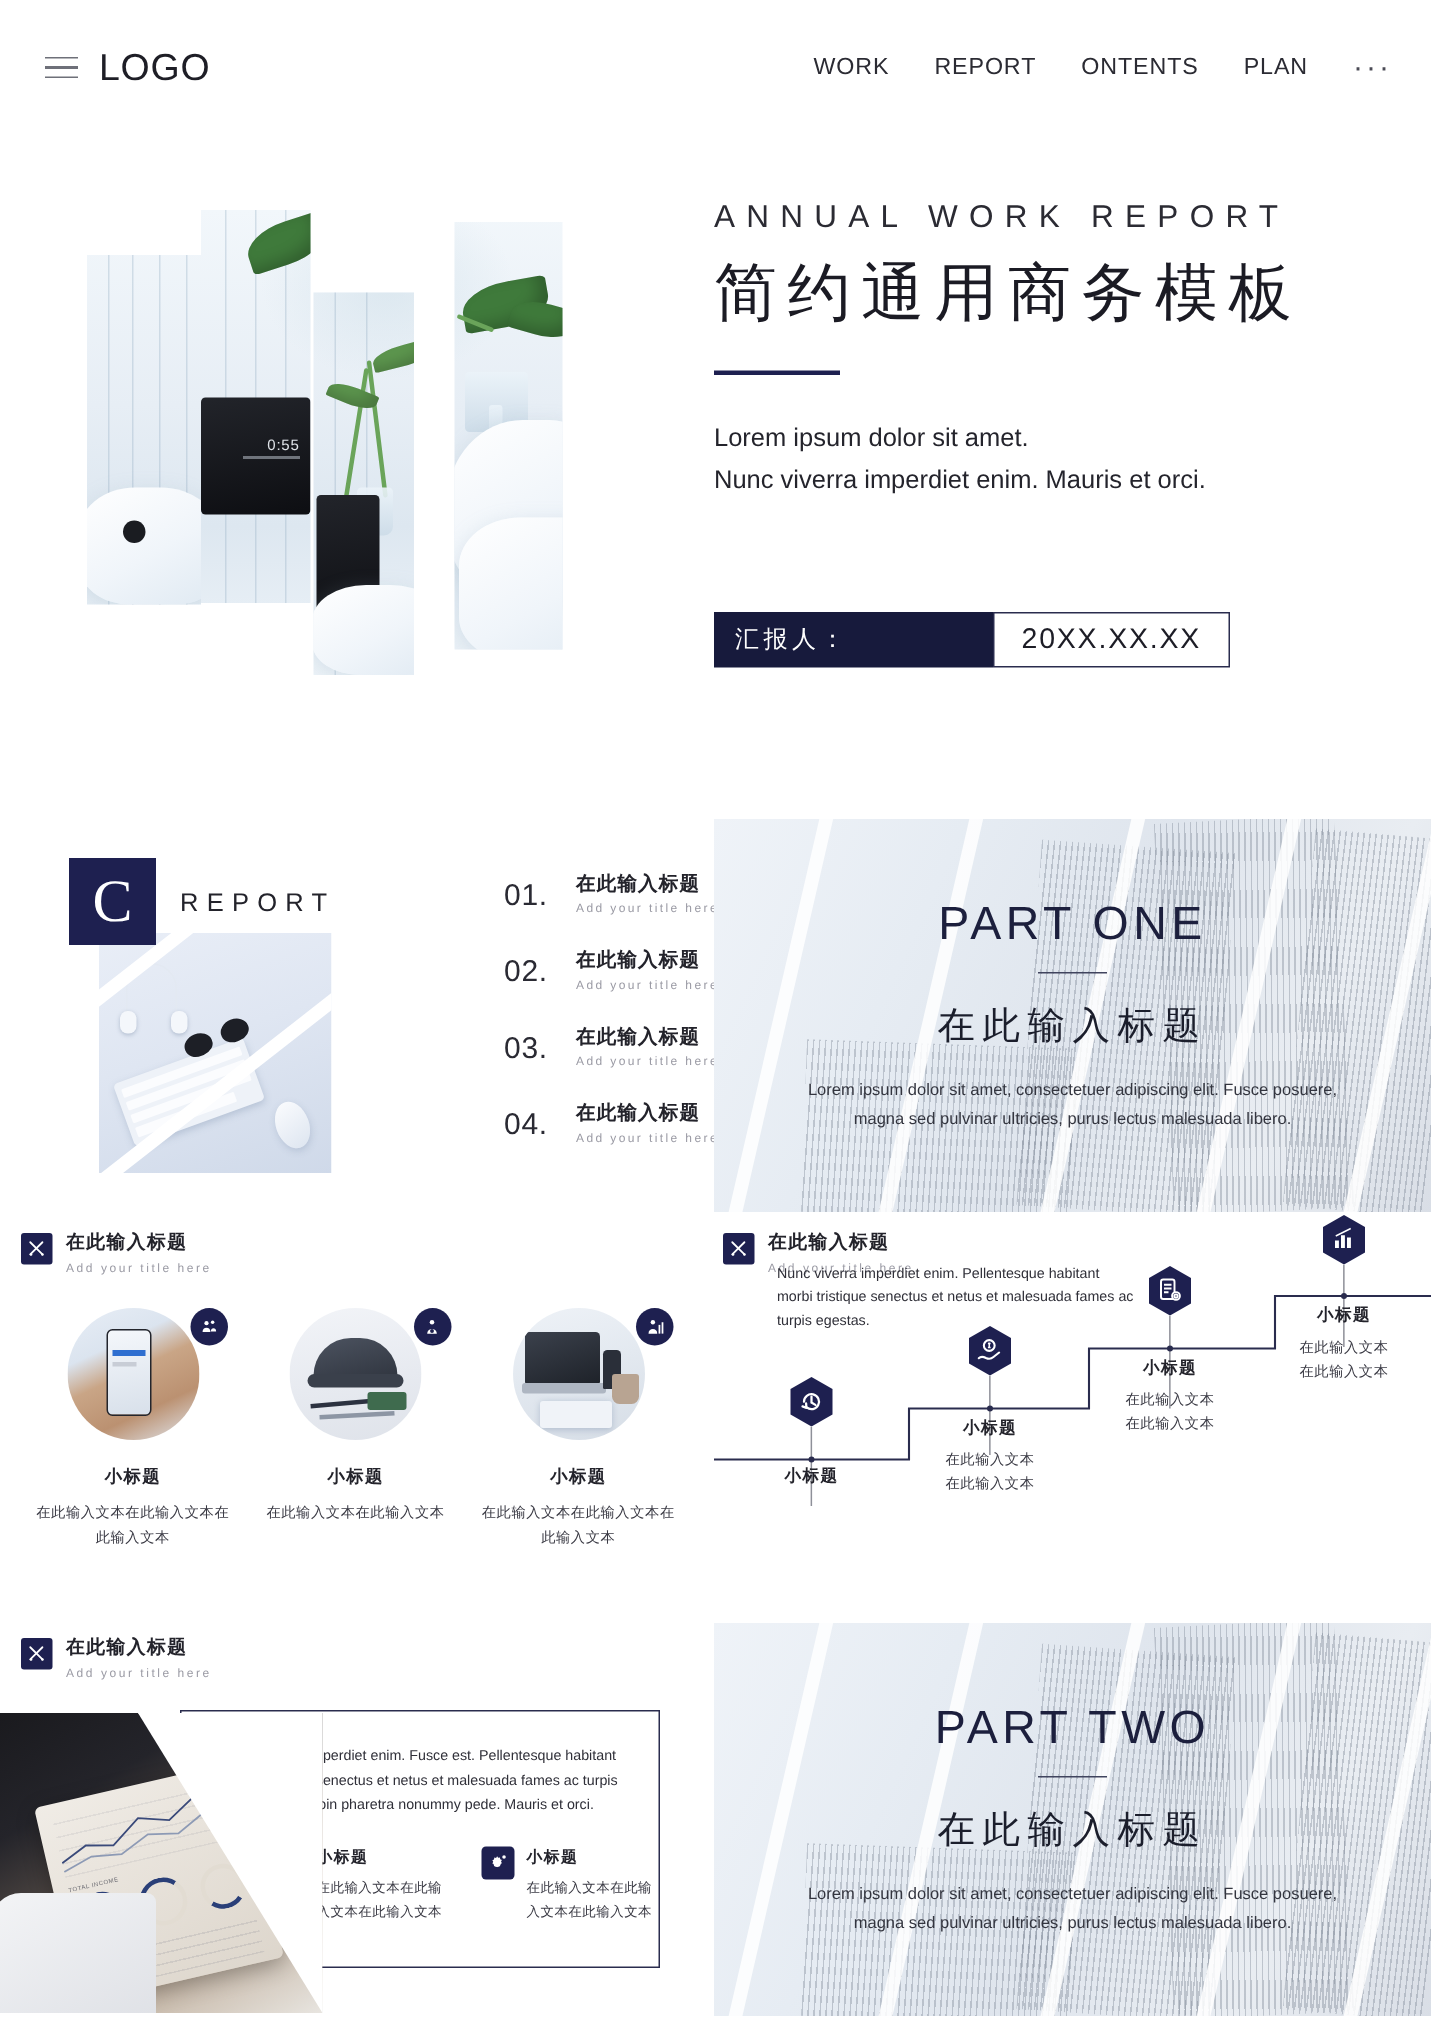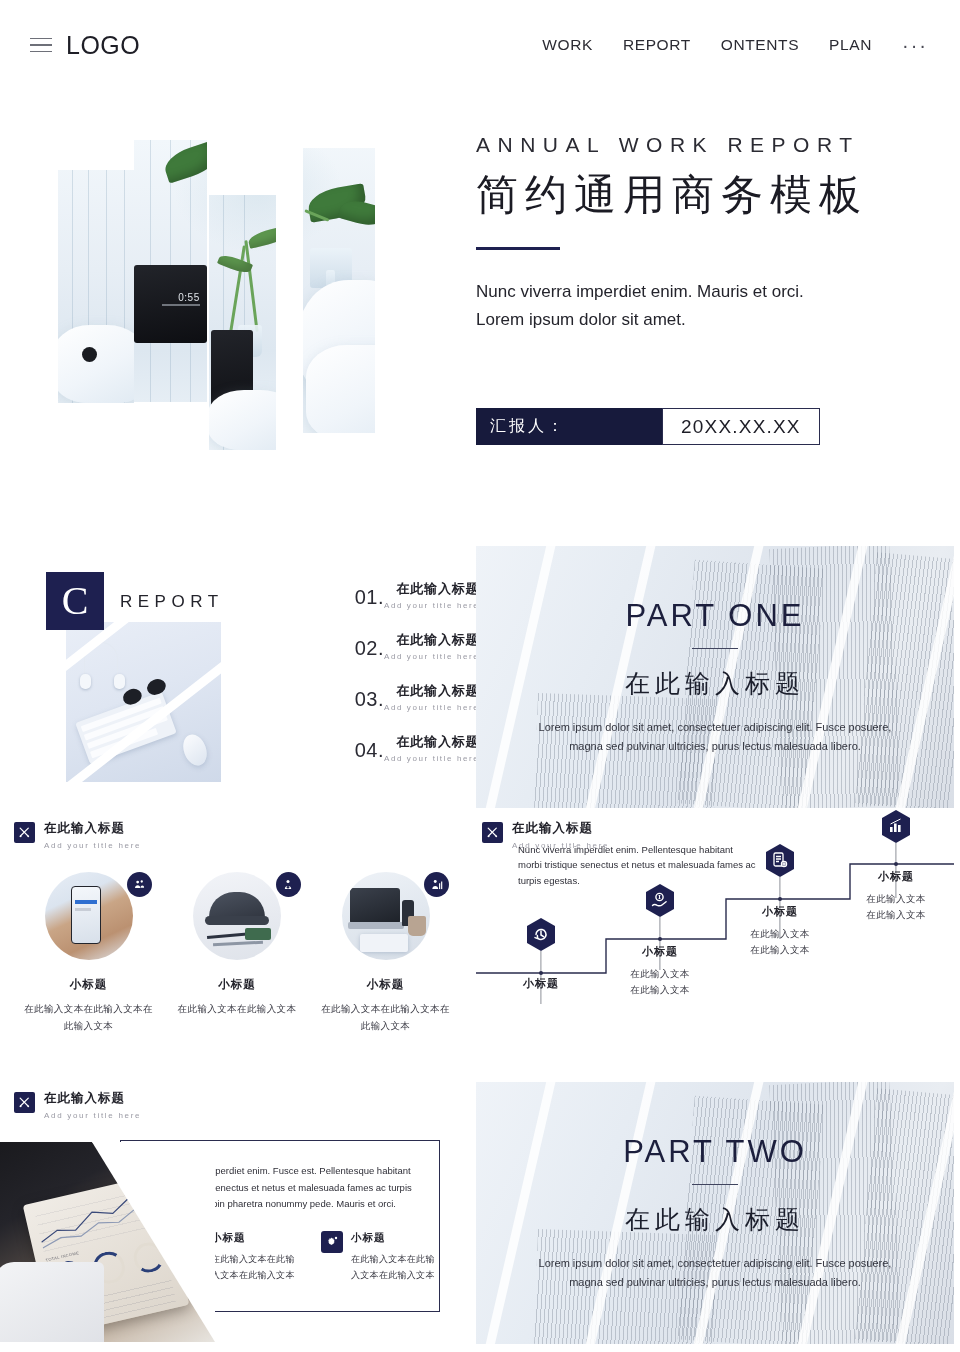--- a/index.html
+++ b/index.html
@@ -78,21 +78,21 @@
   .kbkey { position: absolute; background: #fbfcfe; border-radius: 1px; }
   .mouse { position: absolute; width: 22px; height: 32px; border-radius: 11px/16px;
            background: linear-gradient(160deg,#fbfcfe,#dde5f0); box-shadow: 0 2px 5px rgba(120,140,170,.3); }
   .glasses { position: absolute; width: 46px; height: 16px; }
   .glasses i { position: absolute; top: 0; width: 19px; height: 15px; border-radius: 50% 50% 46% 46%; background: #1d1f26; }
   .earbud { position: absolute; width: 11px; height: 15px; border-radius: 5px; background: #f4f7fb; box-shadow: 0 1px 3px rgba(100,120,150,.4); }
   .cord { position: absolute; border: 1.4px solid #e3e9f2; border-bottom: none; border-radius: 40px 40px 0 0; }
   .diag { position: absolute; background: #ffffff; transform: rotate(-38deg); }
 
   .c-list { position: absolute; left: 290px; top: 8px; width: 180px; }
-  .c-row { display: flex; align-items: flex-start; height: 51px; text-align: right; }
+  .c-row { display: flex; align-items: flex-start; height: 51px; }
   .c-num { font-size: 20px; color: #2a2a33; letter-spacing: .5px; width: 48px; padding-top: 6px; }
   .c-title { font-size: 13px; color: #23232b; font-weight: 700; letter-spacing: .8px;
              font-family: "DejaVu Sans","Liberation Sans",sans-serif; }
   .c-sub { font-size: 8px; color: #9a9aa4; letter-spacing: 1.6px; margin-top: 3px; }
 
   
   .part { position: absolute; overflow: hidden; background: #eef2f7; }
   .part .bg { position: absolute; inset: 0;
     background: linear-gradient(115deg,#eff3f8 0%, #e6ecf3 28%, #dfe5ed 52%, #e9edf2 78%, #d9dee6 100%); }
   .blade { position: absolute; top: -20%; height: 140%; width: 9px; background: rgba(255,255,255,.85);
@@ -234,22 +234,22 @@
         <div class="pillow" style="left:248px;top:205px;width:120px;height:95px;border-radius:34% 30% 26% 30%;"></div>
       </div>
     </div>
   </div>
 
   <div class="hero-right">
     <div class="kicker">ANNUAL WORK REPORT</div>
     <div class="hero-cn">简约通用商务模板</div>
     <div class="hero-rule"></div>
     <div class="hero-desc">
+      <div>Lorem ipsum dolor sit amet.</div>
       <div>Nunc viverra imperdiet enim. Mauris et orci.</div>
-      <div>Lorem ipsum dolor sit amet.</div>
     </div>
   </div>
 
   <div class="badge-row">
     <div class="badge-dark">汇报人：</div>
     <div class="badge-light">20XX.XX.XX</div>
   </div>
 
   <div class="contents-wrap">
 

